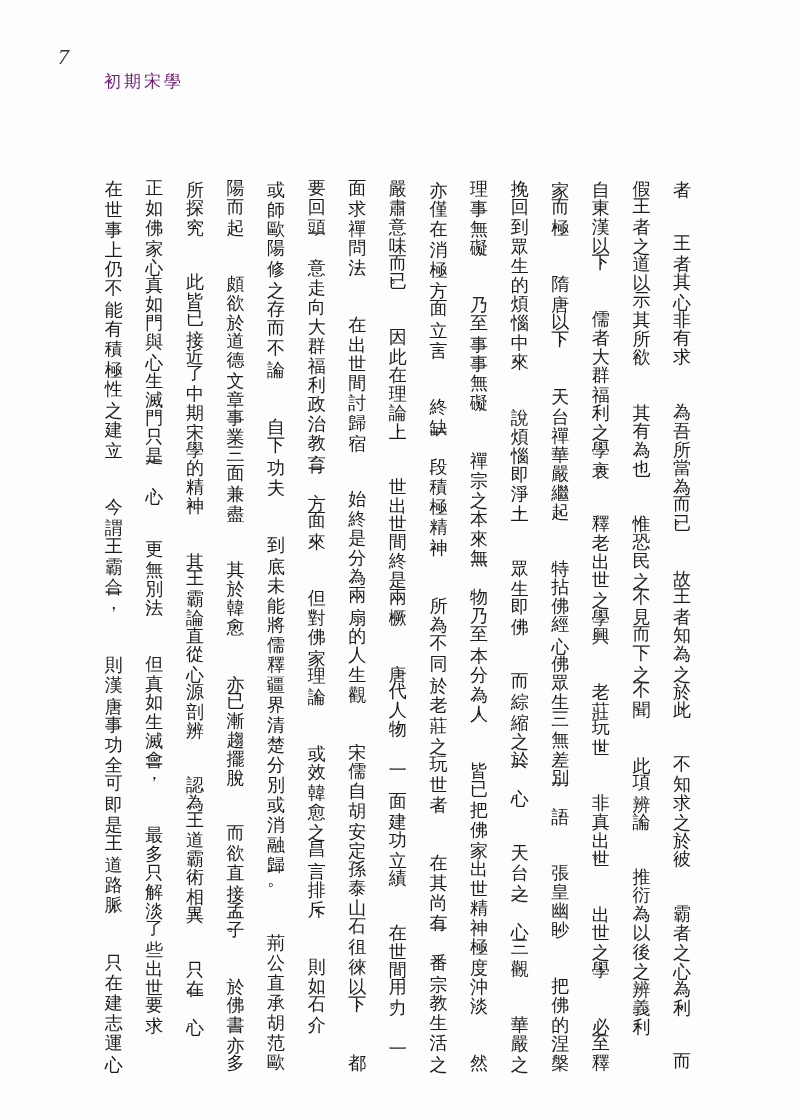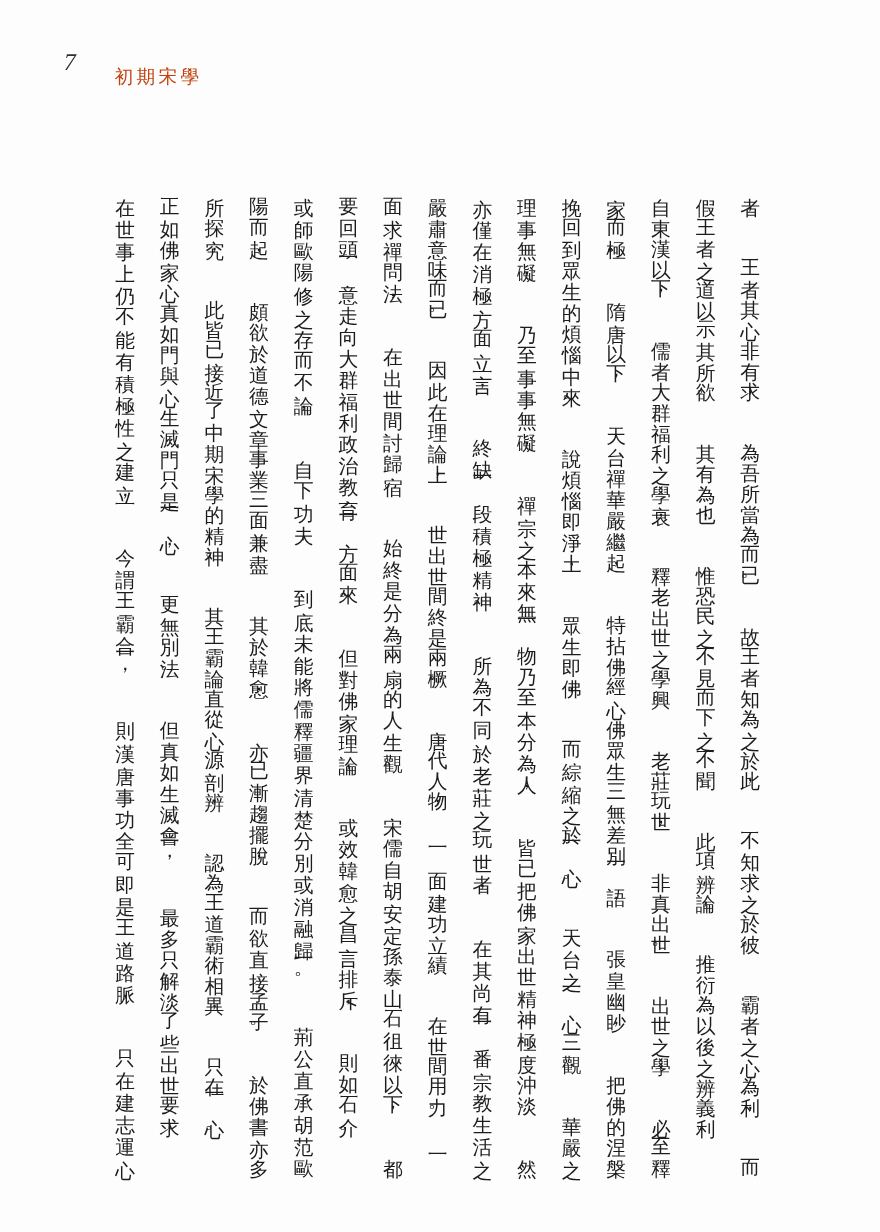--- a/index.html
+++ b/index.html
@@ -20,24 +20,24 @@
     left: 58px;
     top: 44px;
     font-size: 22px;
     font-style: italic;
     color: #2f2f2f;
     font-family: "Liberation Serif", "DejaVu Serif", serif;
   }
   .runhead {
     position: absolute;
     left: 104px;
-    top: 58px;
+    top: 70px;
     font-size: 17px;
     letter-spacing: 3px;
-    color: #c2410c;
+    color: #701a75;
   }
   .textblock {
     position: absolute;
     left: 92px;
     top: 166px;
     height: 876px;
     width: 610px;
     writing-mode: vertical-rl;
     text-orientation: mixed;
     font-size: 18px;

